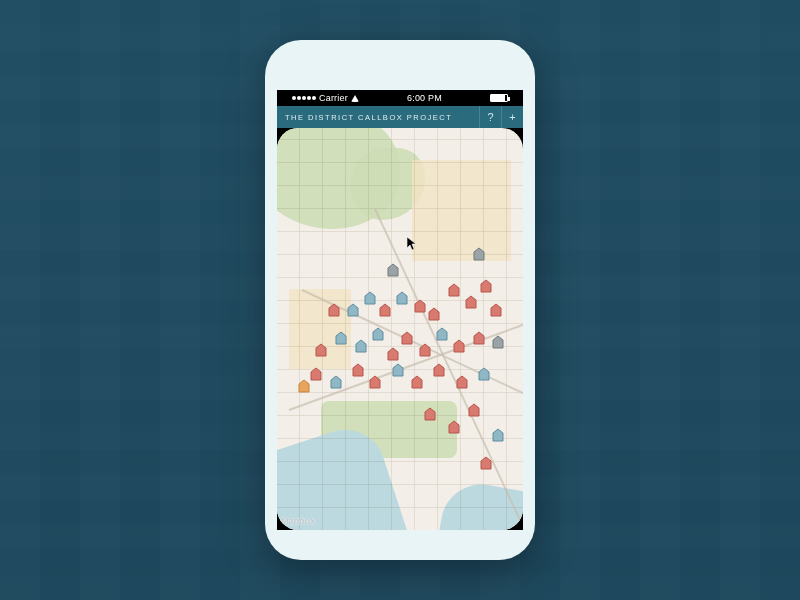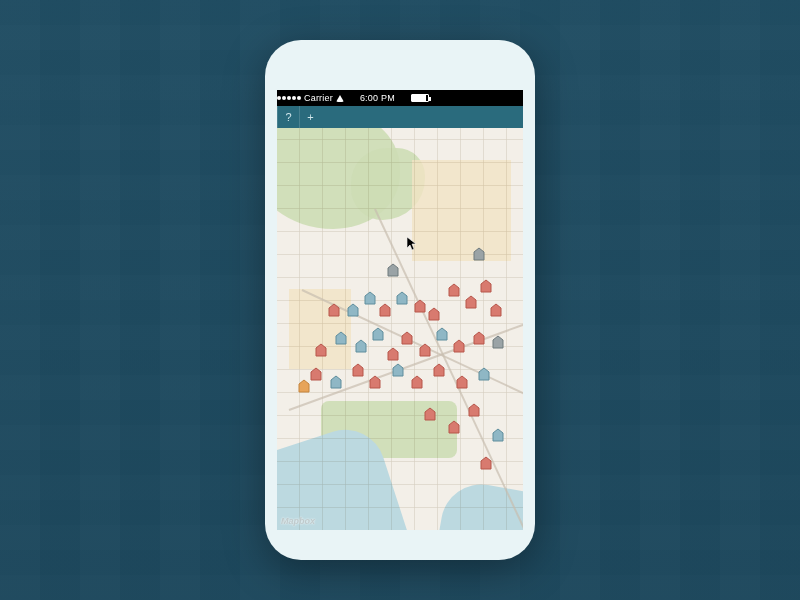--- a/index.html
+++ b/index.html
@@ -37,23 +37,23 @@
     background: #000;
     overflow: hidden;
   }
   
   .statusbar {
     height: 16px;
     background: #000;
     color: #fff;
     display: flex;
     align-items: center;
-    justify-content: flex-start;
+    justify-content: space-between;
     font-size: 9px;
-    padding: 0 0;
+    padding: 0 15px;
     letter-spacing: 0.2px;
     gap: 16px;
   }
   .statusbar .left, .statusbar .right { display: flex; align-items: center; gap: 3px; }
   .signal-dots { display: flex; gap: 1px; }
   .signal-dots span { width: 4px; height: 4px; border-radius: 50%; background: #fff; }
   .wifi { width:0; height:0; border-left:4px solid transparent; border-right:4px solid transparent; border-bottom:7px solid #fff; border-radius:2px; }
   .battery {
     width: 18px; height: 8px; border:1px solid #fff; border-radius:1px; position:relative;
   }
@@ -86,20 +86,21 @@
     color:#cfe6eb;
   }
 
   
   .map {
     position: relative;
     width: 100%;
     height: calc(100% - 38px);
     background: #f3efe8;
     overflow: hidden;
+    border-radius: 21px;
   }
   
   .park { position:absolute; background:#cdddb5; border-radius:40% 50% 45% 55%; opacity:0.9; }
   .block { position:absolute; background:#f1e4c4; opacity:0.8; }
   .water { position:absolute; background:#bcd9e0; }
   .roads {
     position:absolute; inset:0;
     background:
       repeating-linear-gradient(90deg, transparent 0 22px, rgba(200,190,175,0.6) 22px 23px),
       repeating-linear-gradient(0deg, transparent 0 22px, rgba(200,190,175,0.6) 22px 23px);
@@ -157,20 +158,21 @@
       </div>
       <div>6:00 PM</div>
       <div class="right">
         <div class="battery">
             <div class="fill"></div>
           </div>
       </div>
     </div>
 
     <div class="appheader">
+      <div class="title">THE DISTRICT CALLBOX PROJECT</div>
       <div class="hbtn">?</div>
       <div class="hbtn">+</div>
     </div>
 
     <div class="map" id="map">
 
       <div class="park" style="left:-10%; top:-5%; width:60%; height:30%;"></div>
       <div class="park" style="left:30%; top:5%; width:30%; height:18%; border-radius:50% 40% 60% 45%;"></div>
       <div class="block" style="left:55%; top:8%; width:40%; height:25%;"></div>
       <div class="block" style="left:5%; top:40%; width:25%; height:20%;"></div>

